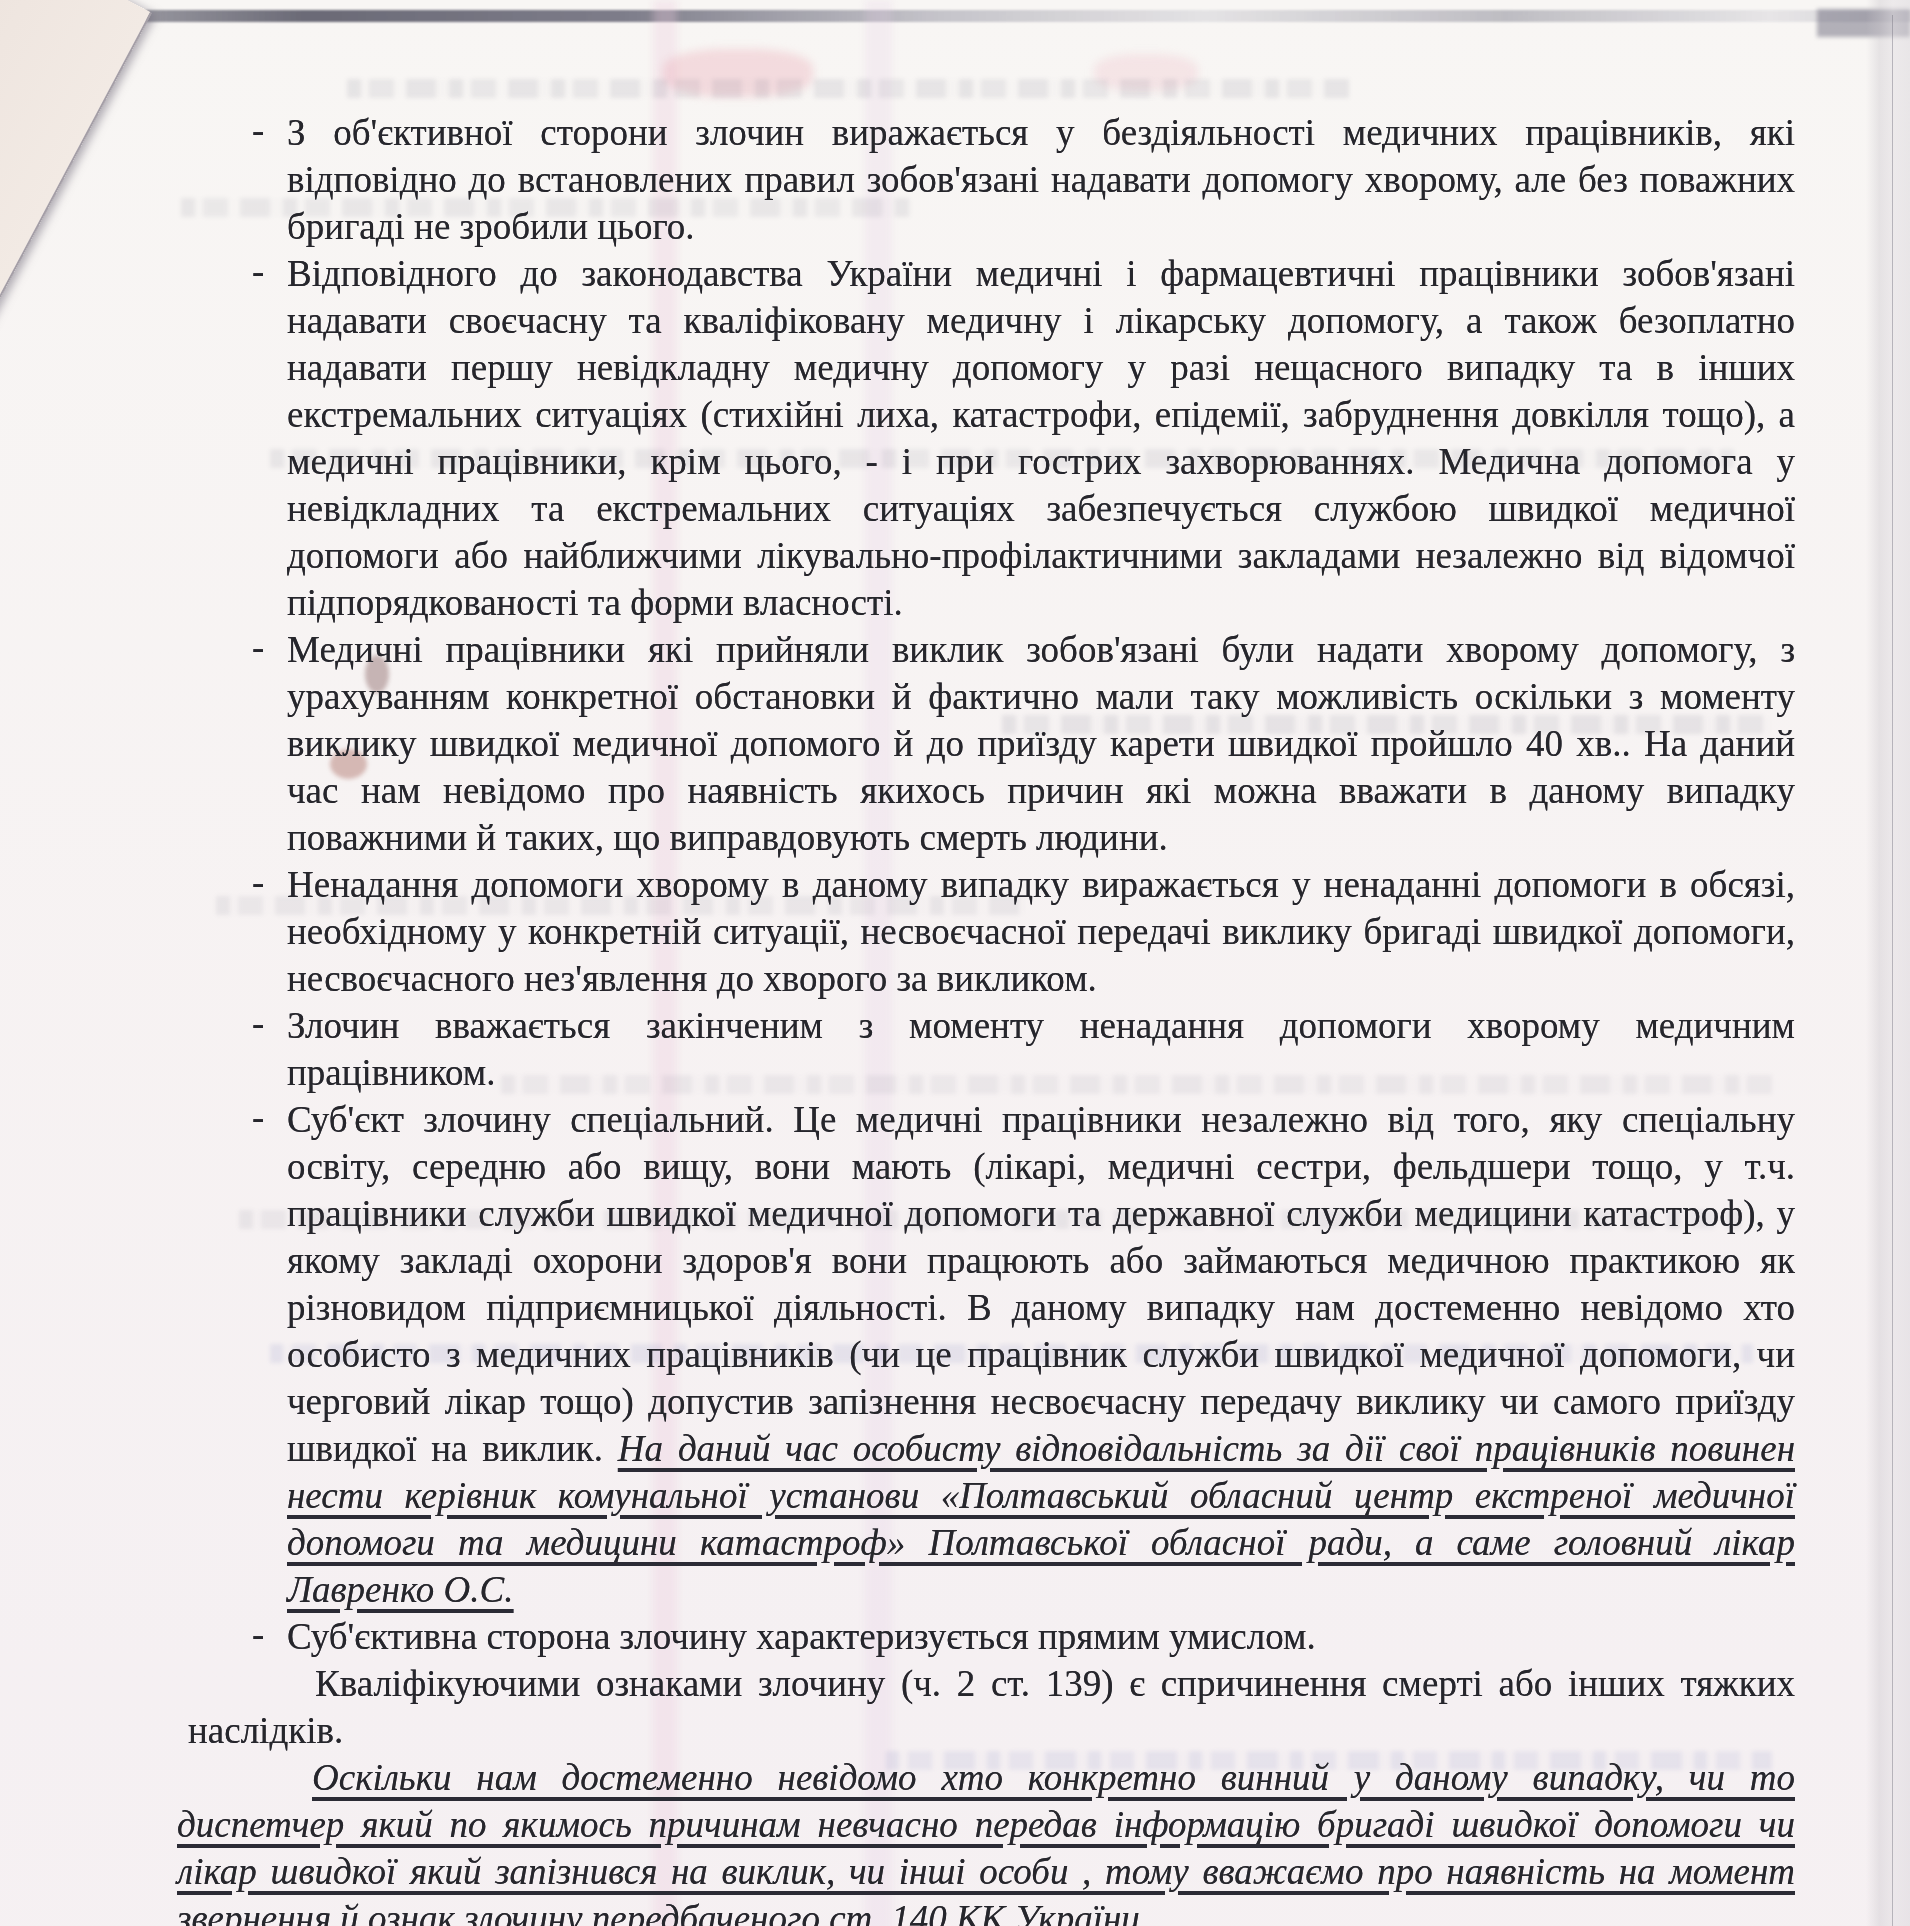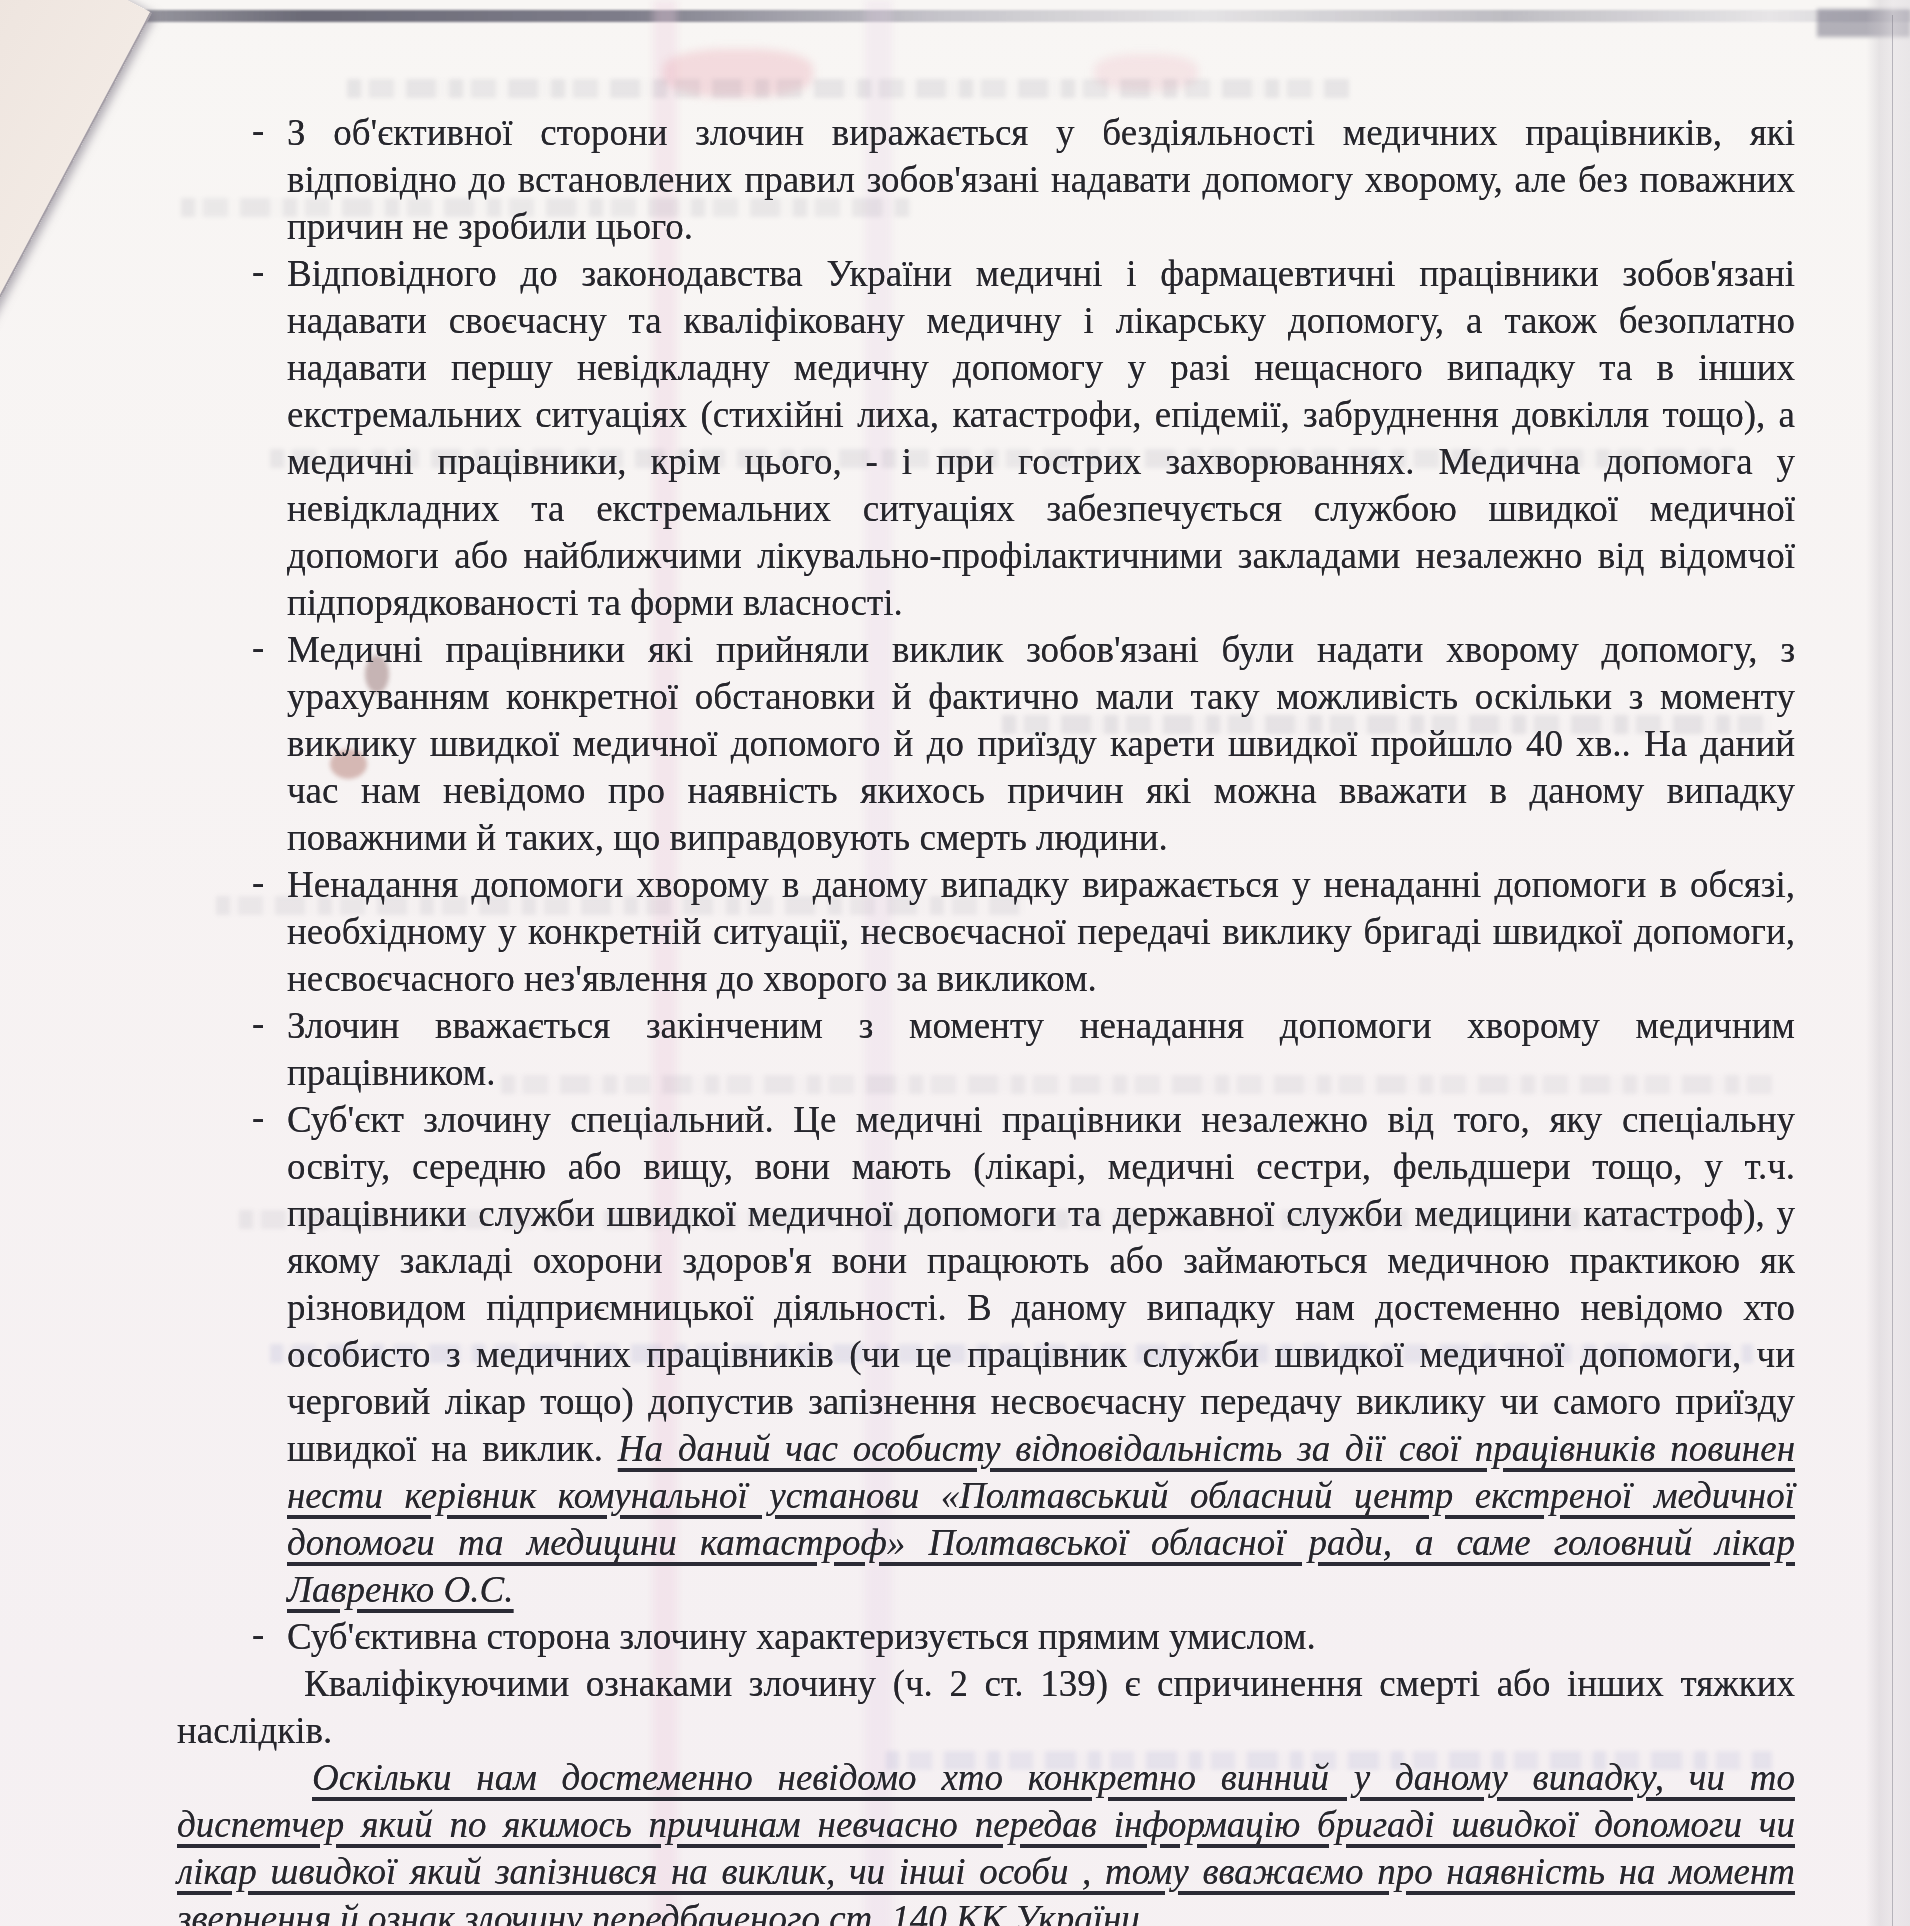--- a/index.html
+++ b/index.html
@@ -43,21 +43,21 @@
   .content{
     position:absolute;left:177px;top:109px;width:1618px;
     color:#26262c;font-size:37px;line-height:47px;text-align:justify;
     text-shadow:0 0 0.4px rgba(28,28,38,.75);
     hyphens:none;-webkit-hyphens:none;
   }
   ul.bullets{list-style:none;margin:0;padding:0 0 0 110px;}
   ul.bullets li{position:relative;margin:0;}
   .dash{position:absolute;left:-35px;top:-2.3px;width:27px;text-align:left;}
   .para{margin:0;text-indent:116px;}
-  .para.ind-q{text-indent:127px;}
+  .para.ind-q{text-indent:127px;margin-left:11px;}
   .para.ind-c{text-indent:135px;}
   .u{text-decoration:underline;text-decoration-thickness:3.5px;text-underline-offset:6.5px;
      text-decoration-color:#2b2b35;font-style:italic;}
 </style>
 </head>
 <body>
 
 <div class="scan">
 
   <div class="wash"></div>
@@ -82,21 +82,21 @@
   <div class="ghost blue" style="left:270px;top:1344px;width:1483px;opacity:.32;"></div>
   <div class="ghost blue" style="left:886px;top:1751px;width:886px;opacity:.30;"></div>
 
   <div class="blob" style="left:365px;top:655px;width:24px;height:38px;background:rgba(158,128,128,.55);"></div>
   <div class="blob" style="left:330px;top:749px;width:37px;height:30px;background:rgba(142,58,48,.32);"></div>
 
   <div class="content">
     <ul class="bullets">
       <li>
         <span class="dash">-</span>
-        <span>З об'єктивної сторони злочин виражається у бездіяльності медичних  працівників, які відповідно до встановлених правил зобов'язані  надавати допомогу хворому, але без поважних причин не зробили  цього.</span>
+        <span>З об'єктивної сторони злочин виражається у бездіяльності медичних  працівників, які відповідно до встановлених правил зобов'язані  надавати допомогу хворому, але без поважних бригаді не зробили  цього.</span>
       </li>
       <li>
         <span class="dash">-</span>
         <span>Відповідного до законодавства України  медичні і фармацевтичні працівники зобов'язані надавати своєчасну та кваліфіковану медичну і лікарську допомогу, а також безоплатно надавати першу невідкладну медичну допомогу у разі нещасного випадку та в інших екстремальних ситуаціях (стихійні лиха, катастрофи, епідемії, забруднення довкілля тощо), а медичні працівники, крім цього, - і при гострих захворюваннях. Медична допомога у невідкладних та екстремальних ситуаціях забезпечується службою швидкої медичної допомоги або найближчими лікувально-профілактичними закладами незалежно від відомчої підпорядкованості та форми власності.</span>
       </li>
       <li>
         <span class="dash">-</span>
         <span>Медичні працівники які прийняли виклик зобов'язані були надати хворому допомогу, з урахуванням конкретної обстановки й фактично мали таку можливість оскільки з моменту виклику швидкої медичної допомого й до приїзду карети швидкої пройшло 40 хв.. На даний час нам невідомо про наявність якихось причин які можна вважати в даному випадку поважними й таких, що виправдовують смерть людини.</span>
       </li>
       <li>

